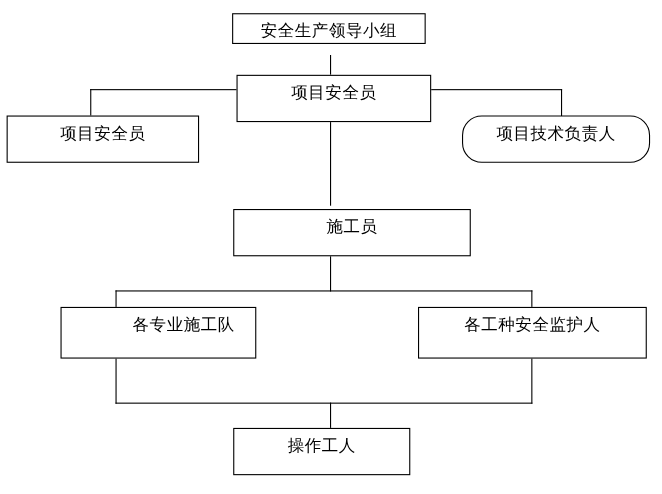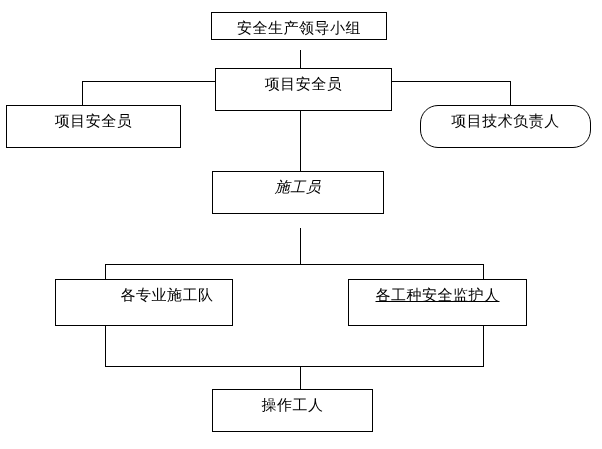--- a/index.html
+++ b/index.html
@@ -86,29 +86,29 @@
   </div>
 
   <div class="node align-top-text" style="left:6px; top:105px; width:175px; height:43px;">
     <span class="node-label">项目安全员</span>
   </div>
 
   <div class="node align-top-text" style="left:420px; top:105px; width:171px; height:43px;border-radius:18px;">
     <span class="node-label">项目技术负责人</span>
   </div>
 
-  <div class="node align-top-text" style="left:212px; top:171px; width:172px; height:43px;font-style:italic;">
+  <div class="node align-top-text" style="left:212px; top:190px; width:216px; height:43px;">
     <span class="node-label">施工员</span>
   </div>
 
   <div class="node align-top-text" style="left:55px; top:279px; width:178px; height:47px;padding-left:46px;">
     <span class="node-label">各专业施工队</span>
   </div>
 
-  <div class="node align-top-text" style="left:348px; top:279px; width:179px; height:47px;text-decoration:underline;">
+  <div class="node align-top-text" style="left:380px; top:279px; width:208px; height:47px;">
     <span class="node-label">各工种安全监护人</span>
   </div>
 
   <div class="node align-top-text" style="left:212px; top:389px; width:161px; height:43px;">
     <span class="node-label">操作工人</span>
   </div>
 
 </div>
 
 </body></html>

